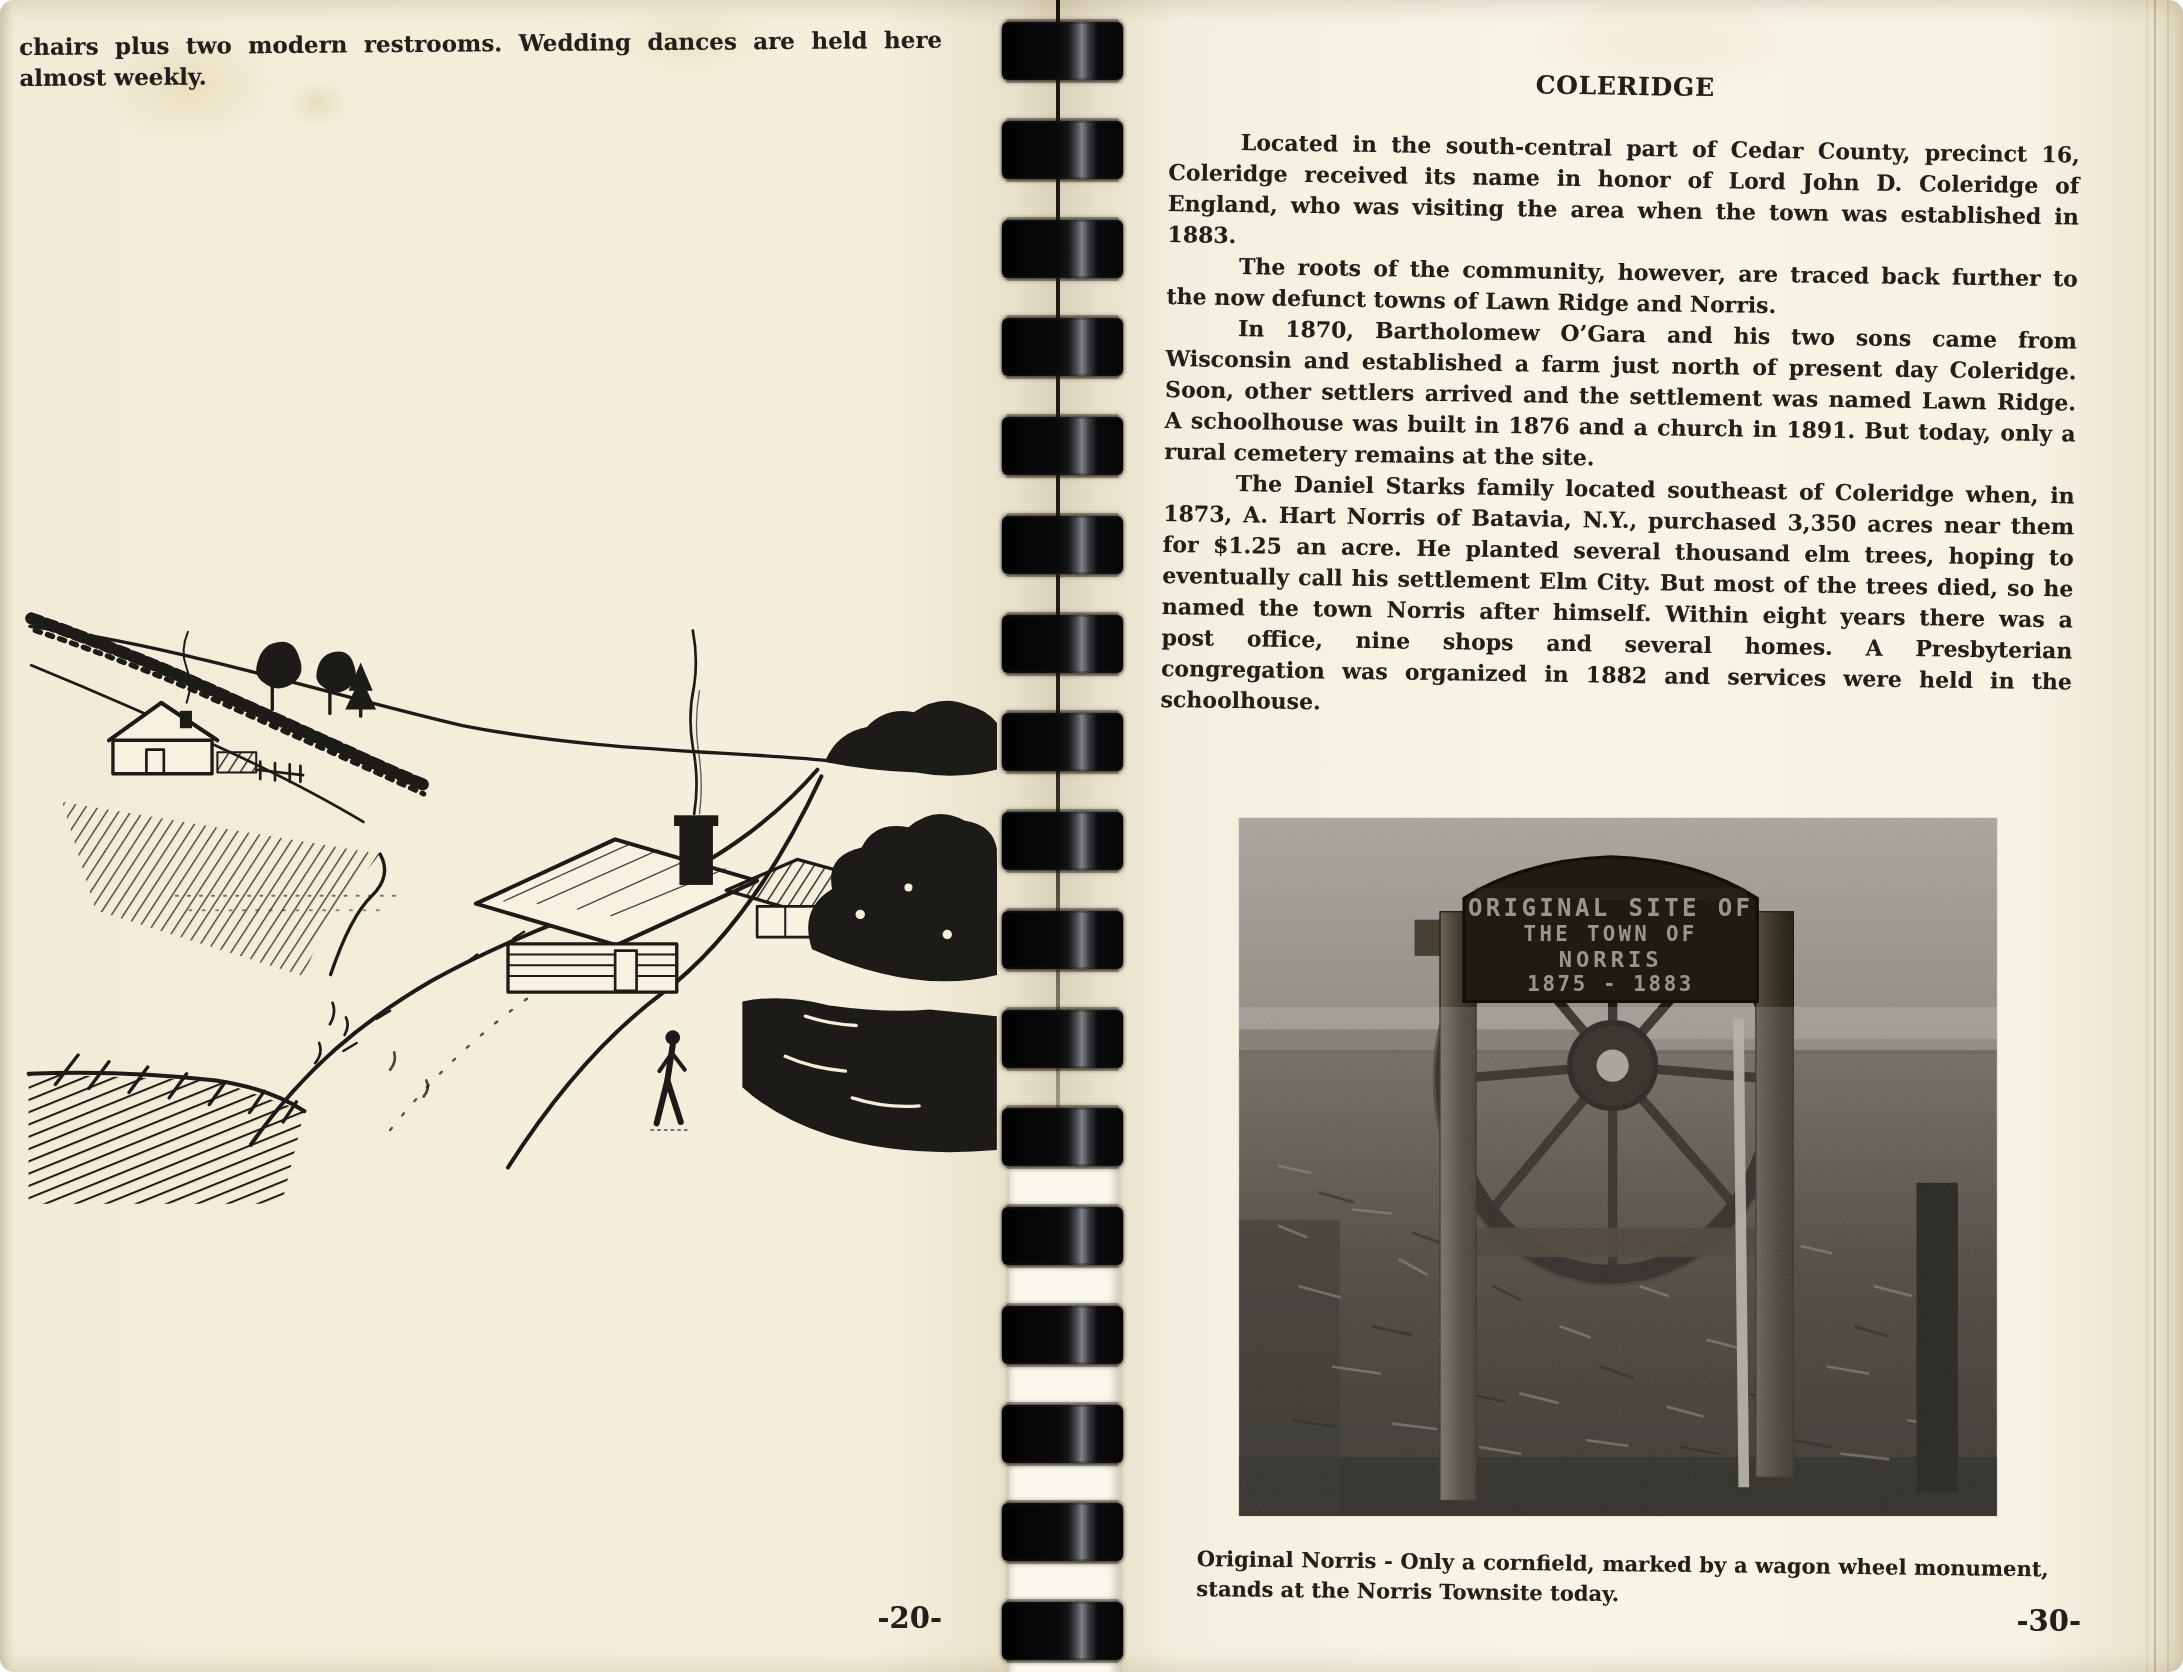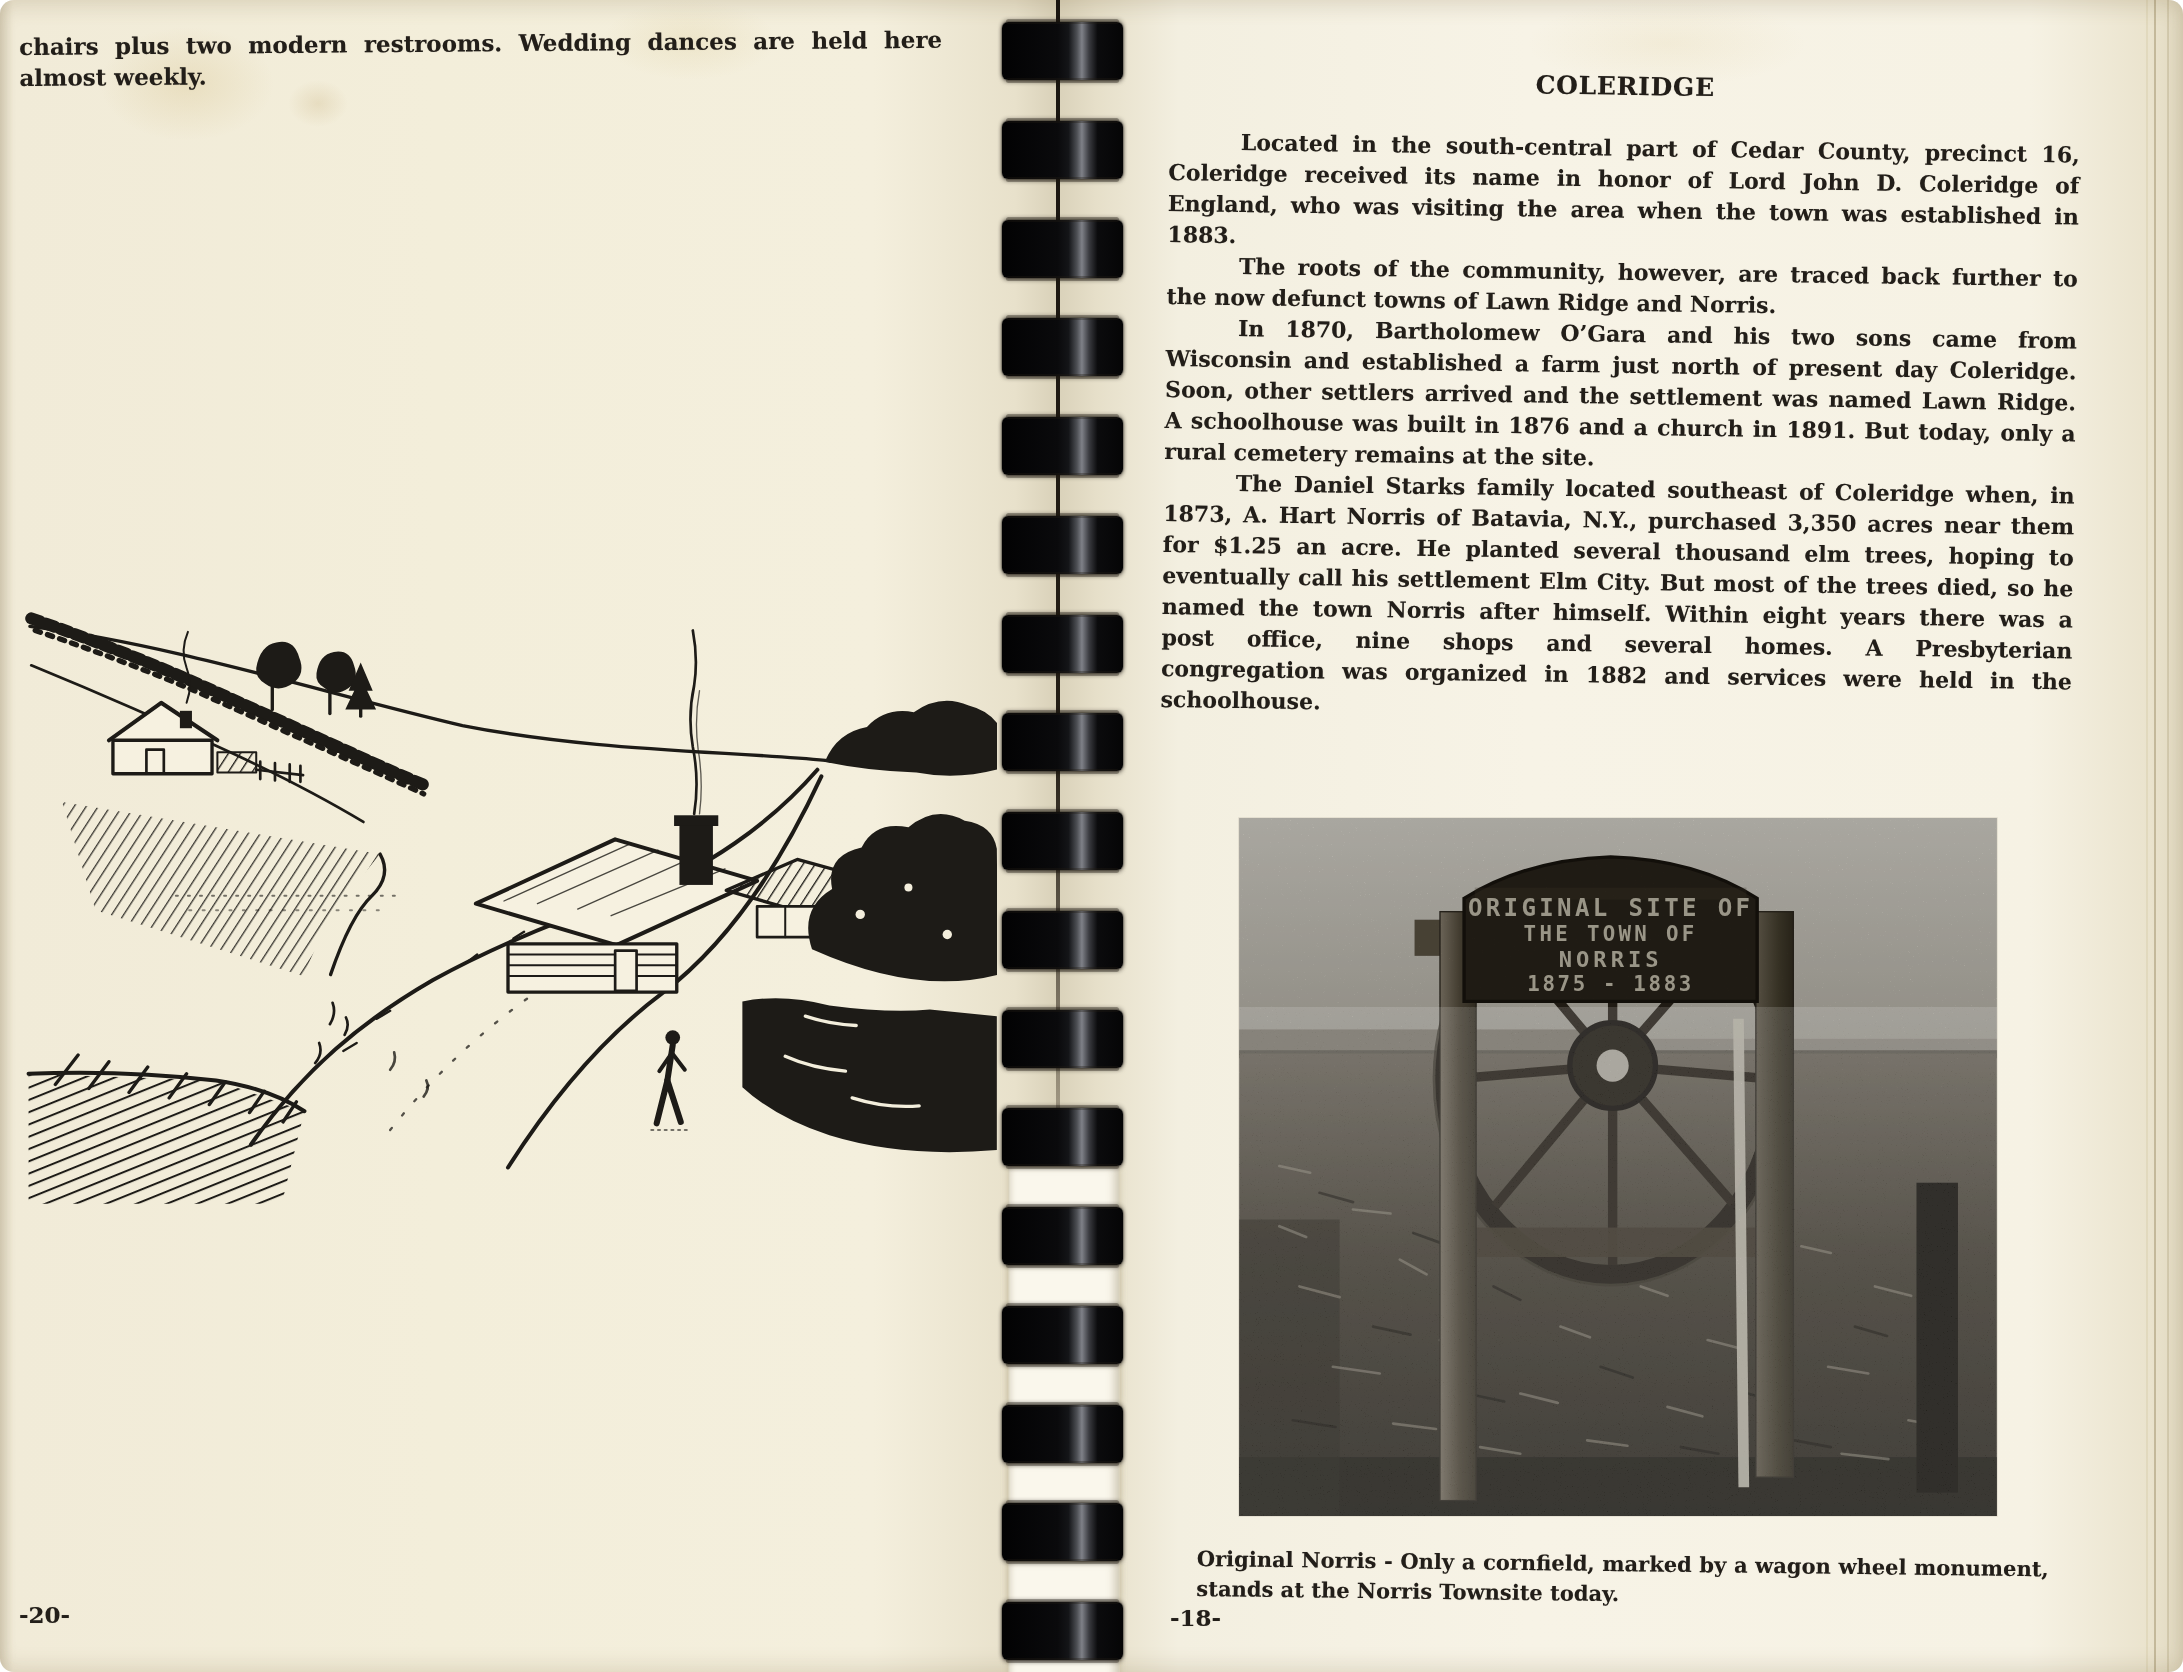--- a/index.html
+++ b/index.html
@@ -55,21 +55,21 @@
   .right-text{position:absolute;left:1170px;top:64px;width:911px;
     font-size:22px;font-weight:bold;line-height:31px;
     transform:rotate(0.85deg);transform-origin:0 0;}
   .title{text-align:center;font-size:25px;letter-spacing:0.7px;height:31px;margin-bottom:31px;}
   .tl{height:31px;overflow:visible;}
   .jl{text-align:justify;text-align-last:justify;}
   .ind{padding-left:72px;}
   .caption{position:absolute;left:1197px;top:1544px;width:852px;
     font-size:21px;font-weight:bold;line-height:30px;
     transform:rotate(0.7deg);transform-origin:0 0;}
-  .pagenum{position:absolute;font-size:23px;font-weight:bold;text-align:left;}
+  .pagenum{position:absolute;font-size:29px;font-weight:bold;text-align:right;}
   .pn-left{left:19px;top:1601px;width:923px;}
   .pn-right{left:1170px;top:1604px;width:911px;}
 
   
   .illustration{position:absolute;left:14.7px;top:601px;width:982px;height:604px;}
   .photo{position:absolute;left:1239px;top:818px;width:758px;height:698px;
     box-shadow:0 0 0 0.7px rgba(90,80,60,.15);}
   svg{display:block;}
 </style>
 </head>
@@ -316,17 +316,17 @@
 
       <rect x="0" y="0" width="1132" height="1043" filter="url(#grainB)" opacity=".22"></rect>
       <rect x="0" y="352" width="1132" height="691" filter="url(#grainW)" opacity=".14"></rect>
     </svg>
 
     <div class="caption ink">
       <div class="tl jl" style="height:30px">Original Norris - Only a cornfield, marked by a wagon wheel monument,</div>
       <div class="tl" style="height:30px">stands at the Norris Townsite today.</div>
     </div>
 
-    <div class="pagenum pn-right ink">-18-</div>
+    <div class="pagenum pn-right ink">-30-</div>
   </div>
 
 </div>
 
 
 </body></html>

